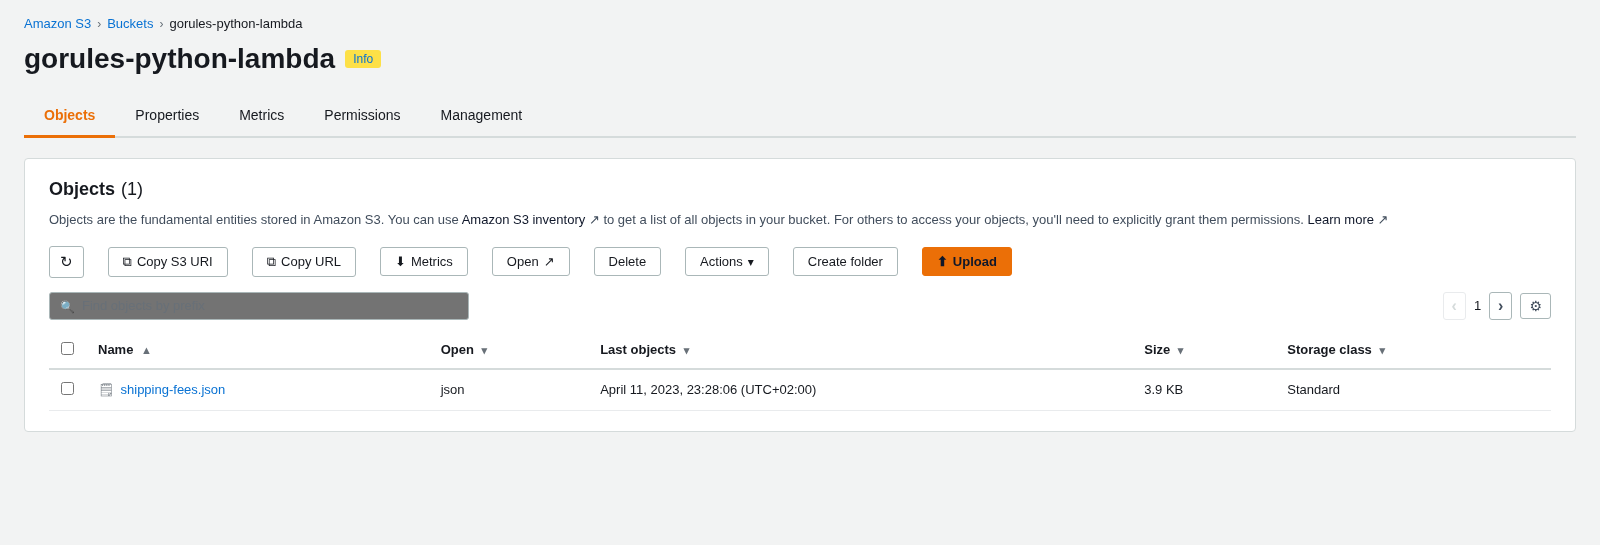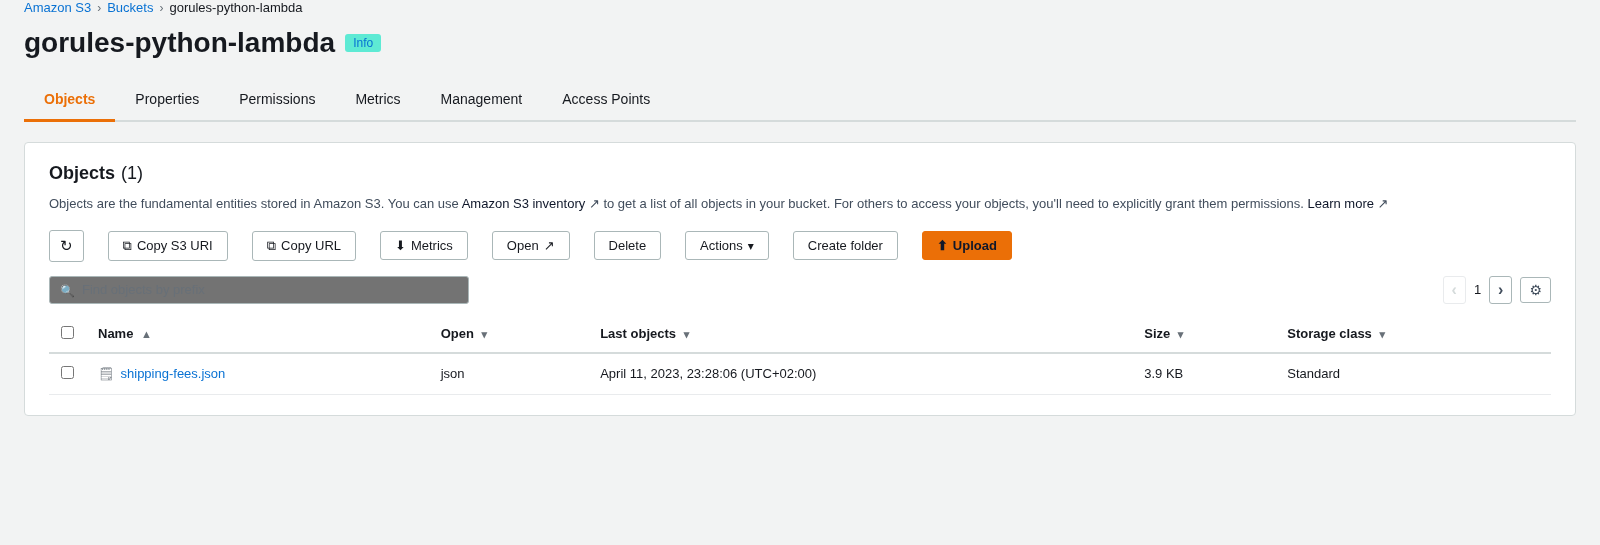--- a/index.html
+++ b/index.html
@@ -3,21 +3,21 @@
   <meta charset="utf-8">
   <style>
     * { box-sizing: border-box; margin: 0; padding: 0; }
     body {
       font-family: -apple-system, BlinkMacSystemFont, "Amazon Ember", Arial, sans-serif;
       background: #f2f3f3;
       color: #16191f;
       font-size: 14px;
     }
     .page-wrapper {
-      padding: 0 24px;
+      padding: 16px 24px;
       max-width: 1600px;
     }
     
     .breadcrumb {
       display: flex;
       align-items: center;
       gap: 6px;
       font-size: 13px;
       margin-bottom: 12px;
     }
@@ -38,21 +38,21 @@
       align-items: center;
       gap: 10px;
       margin-bottom: 20px;
     }
     .page-title {
       font-size: 28px;
       font-weight: 700;
       color: #16191f;
     }
     .info-badge {
-      background: #5eead4;
+      background: #fde047;
       color: #0972d3;
       font-size: 12px;
       padding: 2px 8px;
       border-radius: 3px;
       font-weight: 500;
     }
     
     .tabs {
       display: flex;
       border-bottom: 2px solid #d5dbdb;
@@ -264,24 +264,23 @@
   </nav>
 
   <div class="page-title-row">
     <h1 class="page-title">gorules-python-lambda</h1>
     <span class="info-badge">Info</span>
   </div>
 
   <div class="tabs">
     <div class="tab active">Objects</div>
     <div class="tab">Properties</div>
+    <div class="tab">Metrics</div>
     <div class="tab">Permissions</div>
-    <div class="tab">Metrics</div>
     <div class="tab">Management</div>
-    <div class="tab">Access Points</div>
   </div>
 
   <div class="content-card">
 
     <div class="card-header">
       <span class="card-title">Objects</span>
       <span class="card-count">(1)</span>
     </div>
 
     <p class="description">

